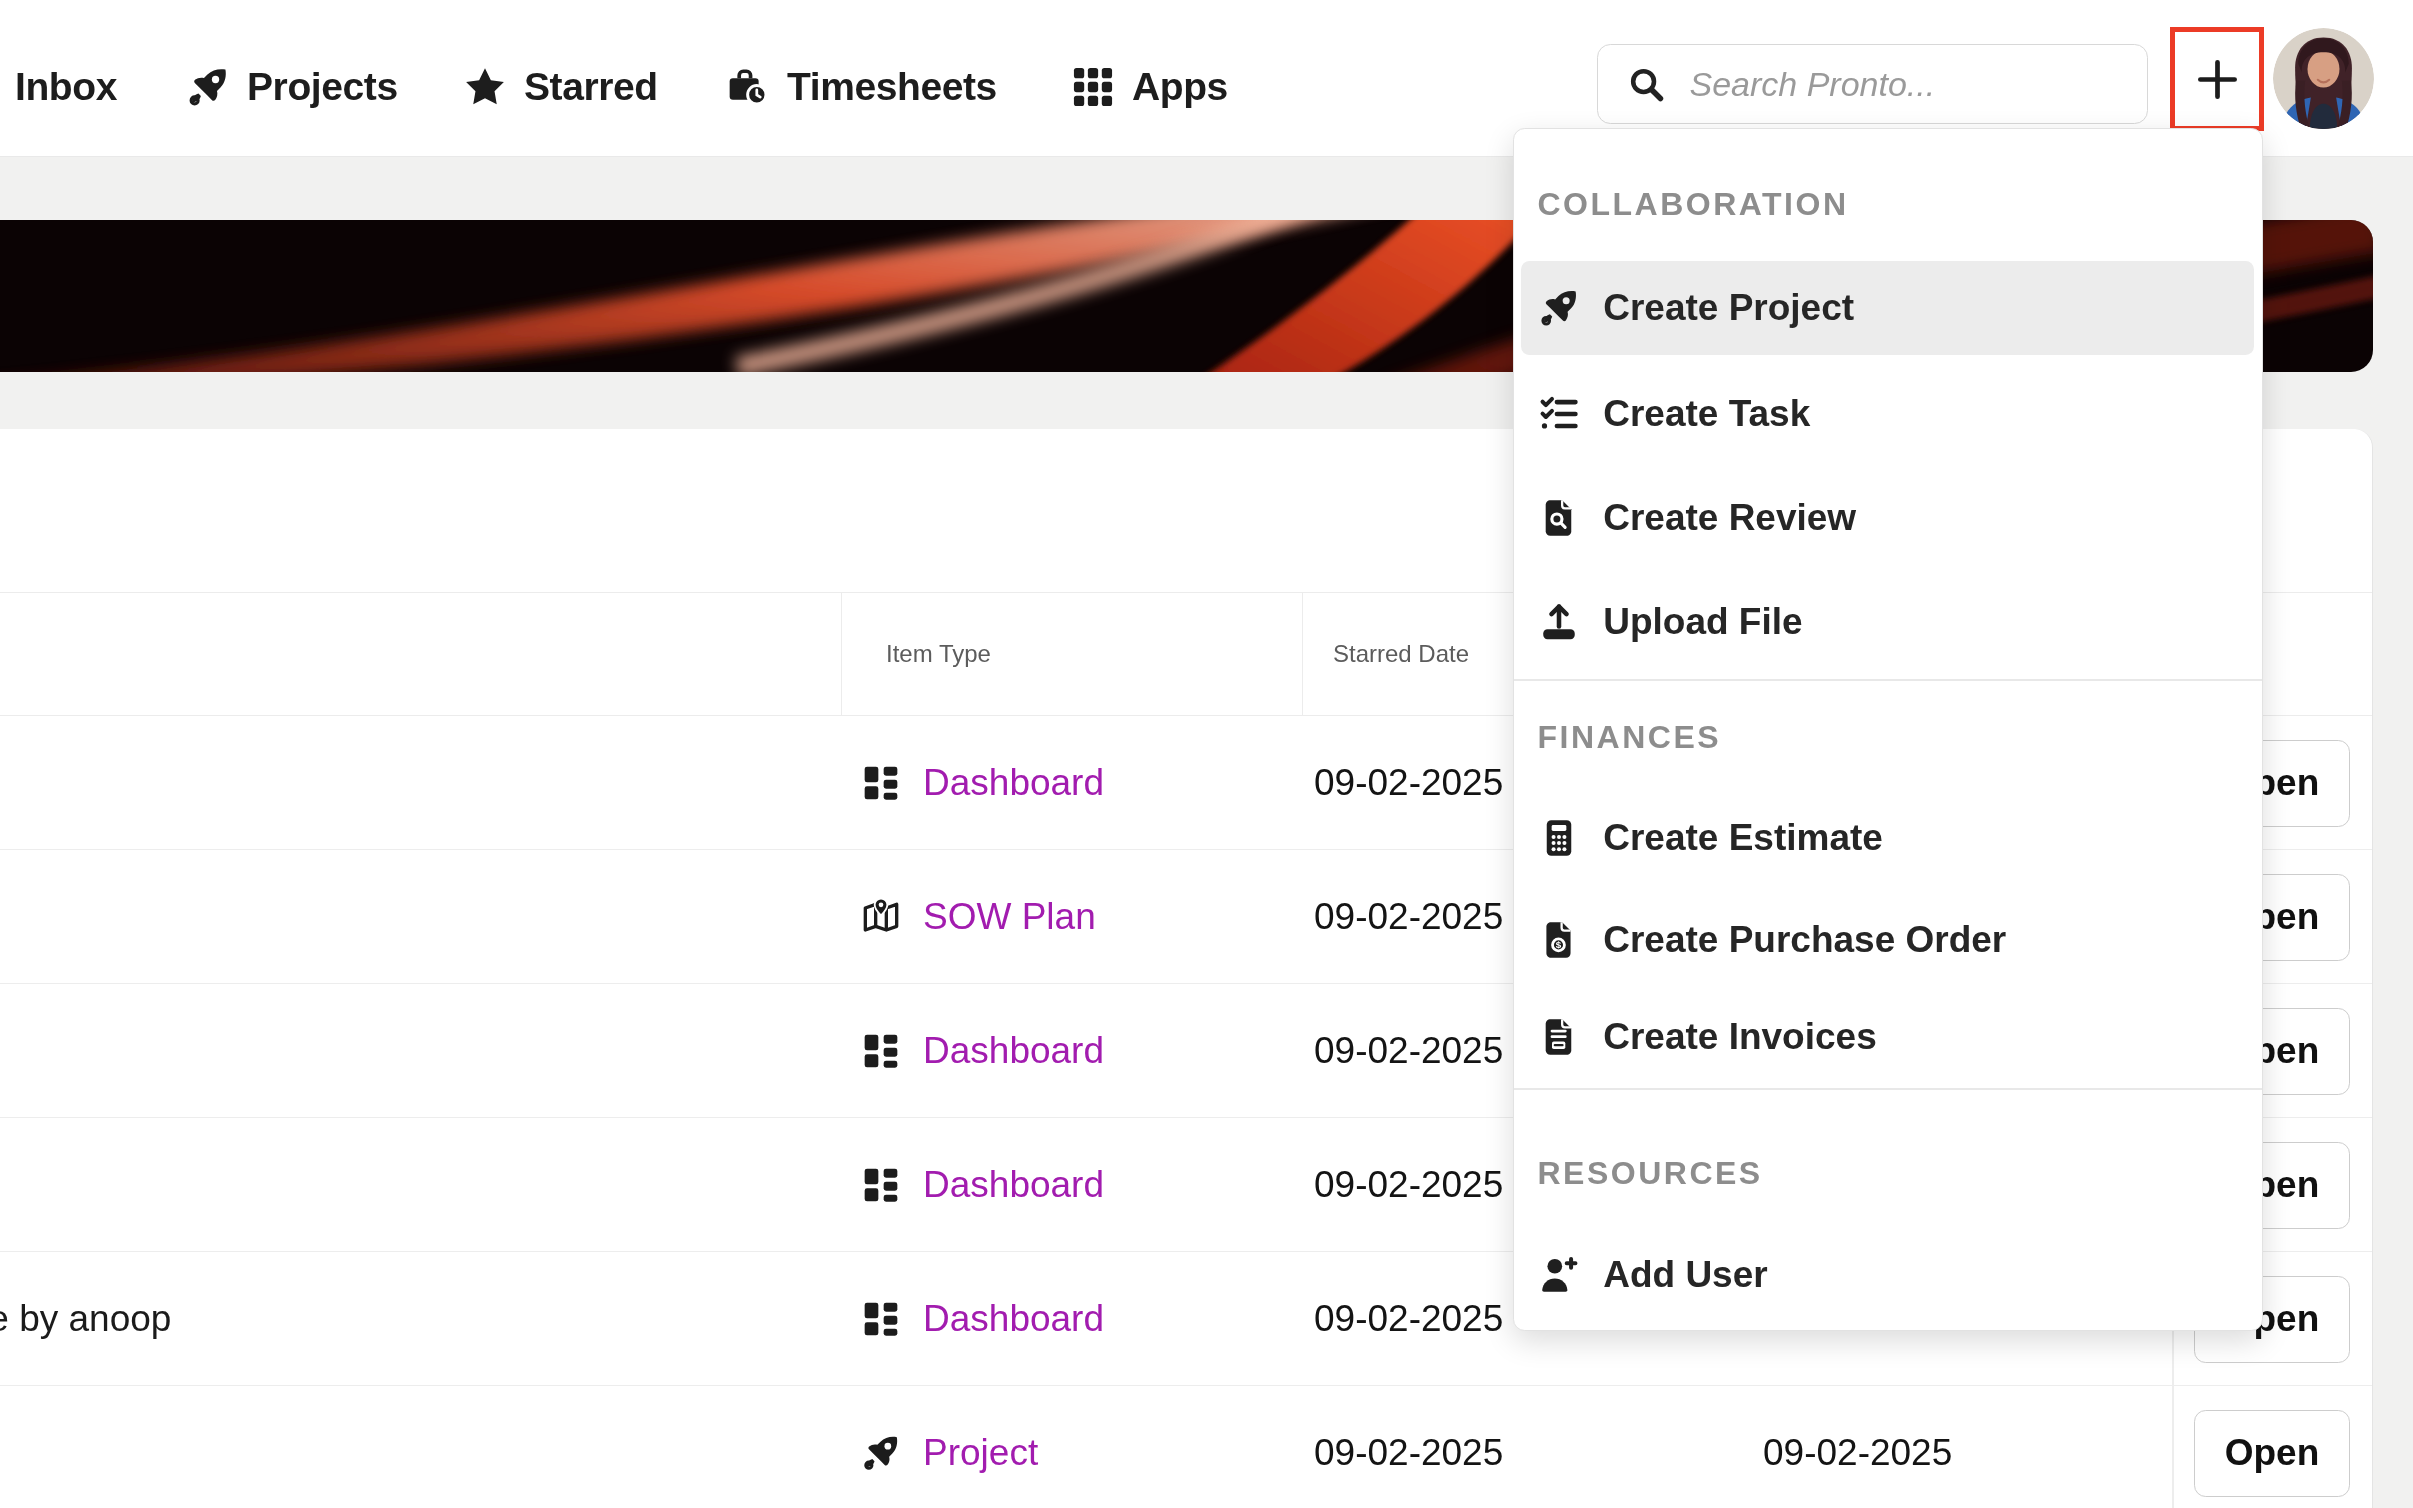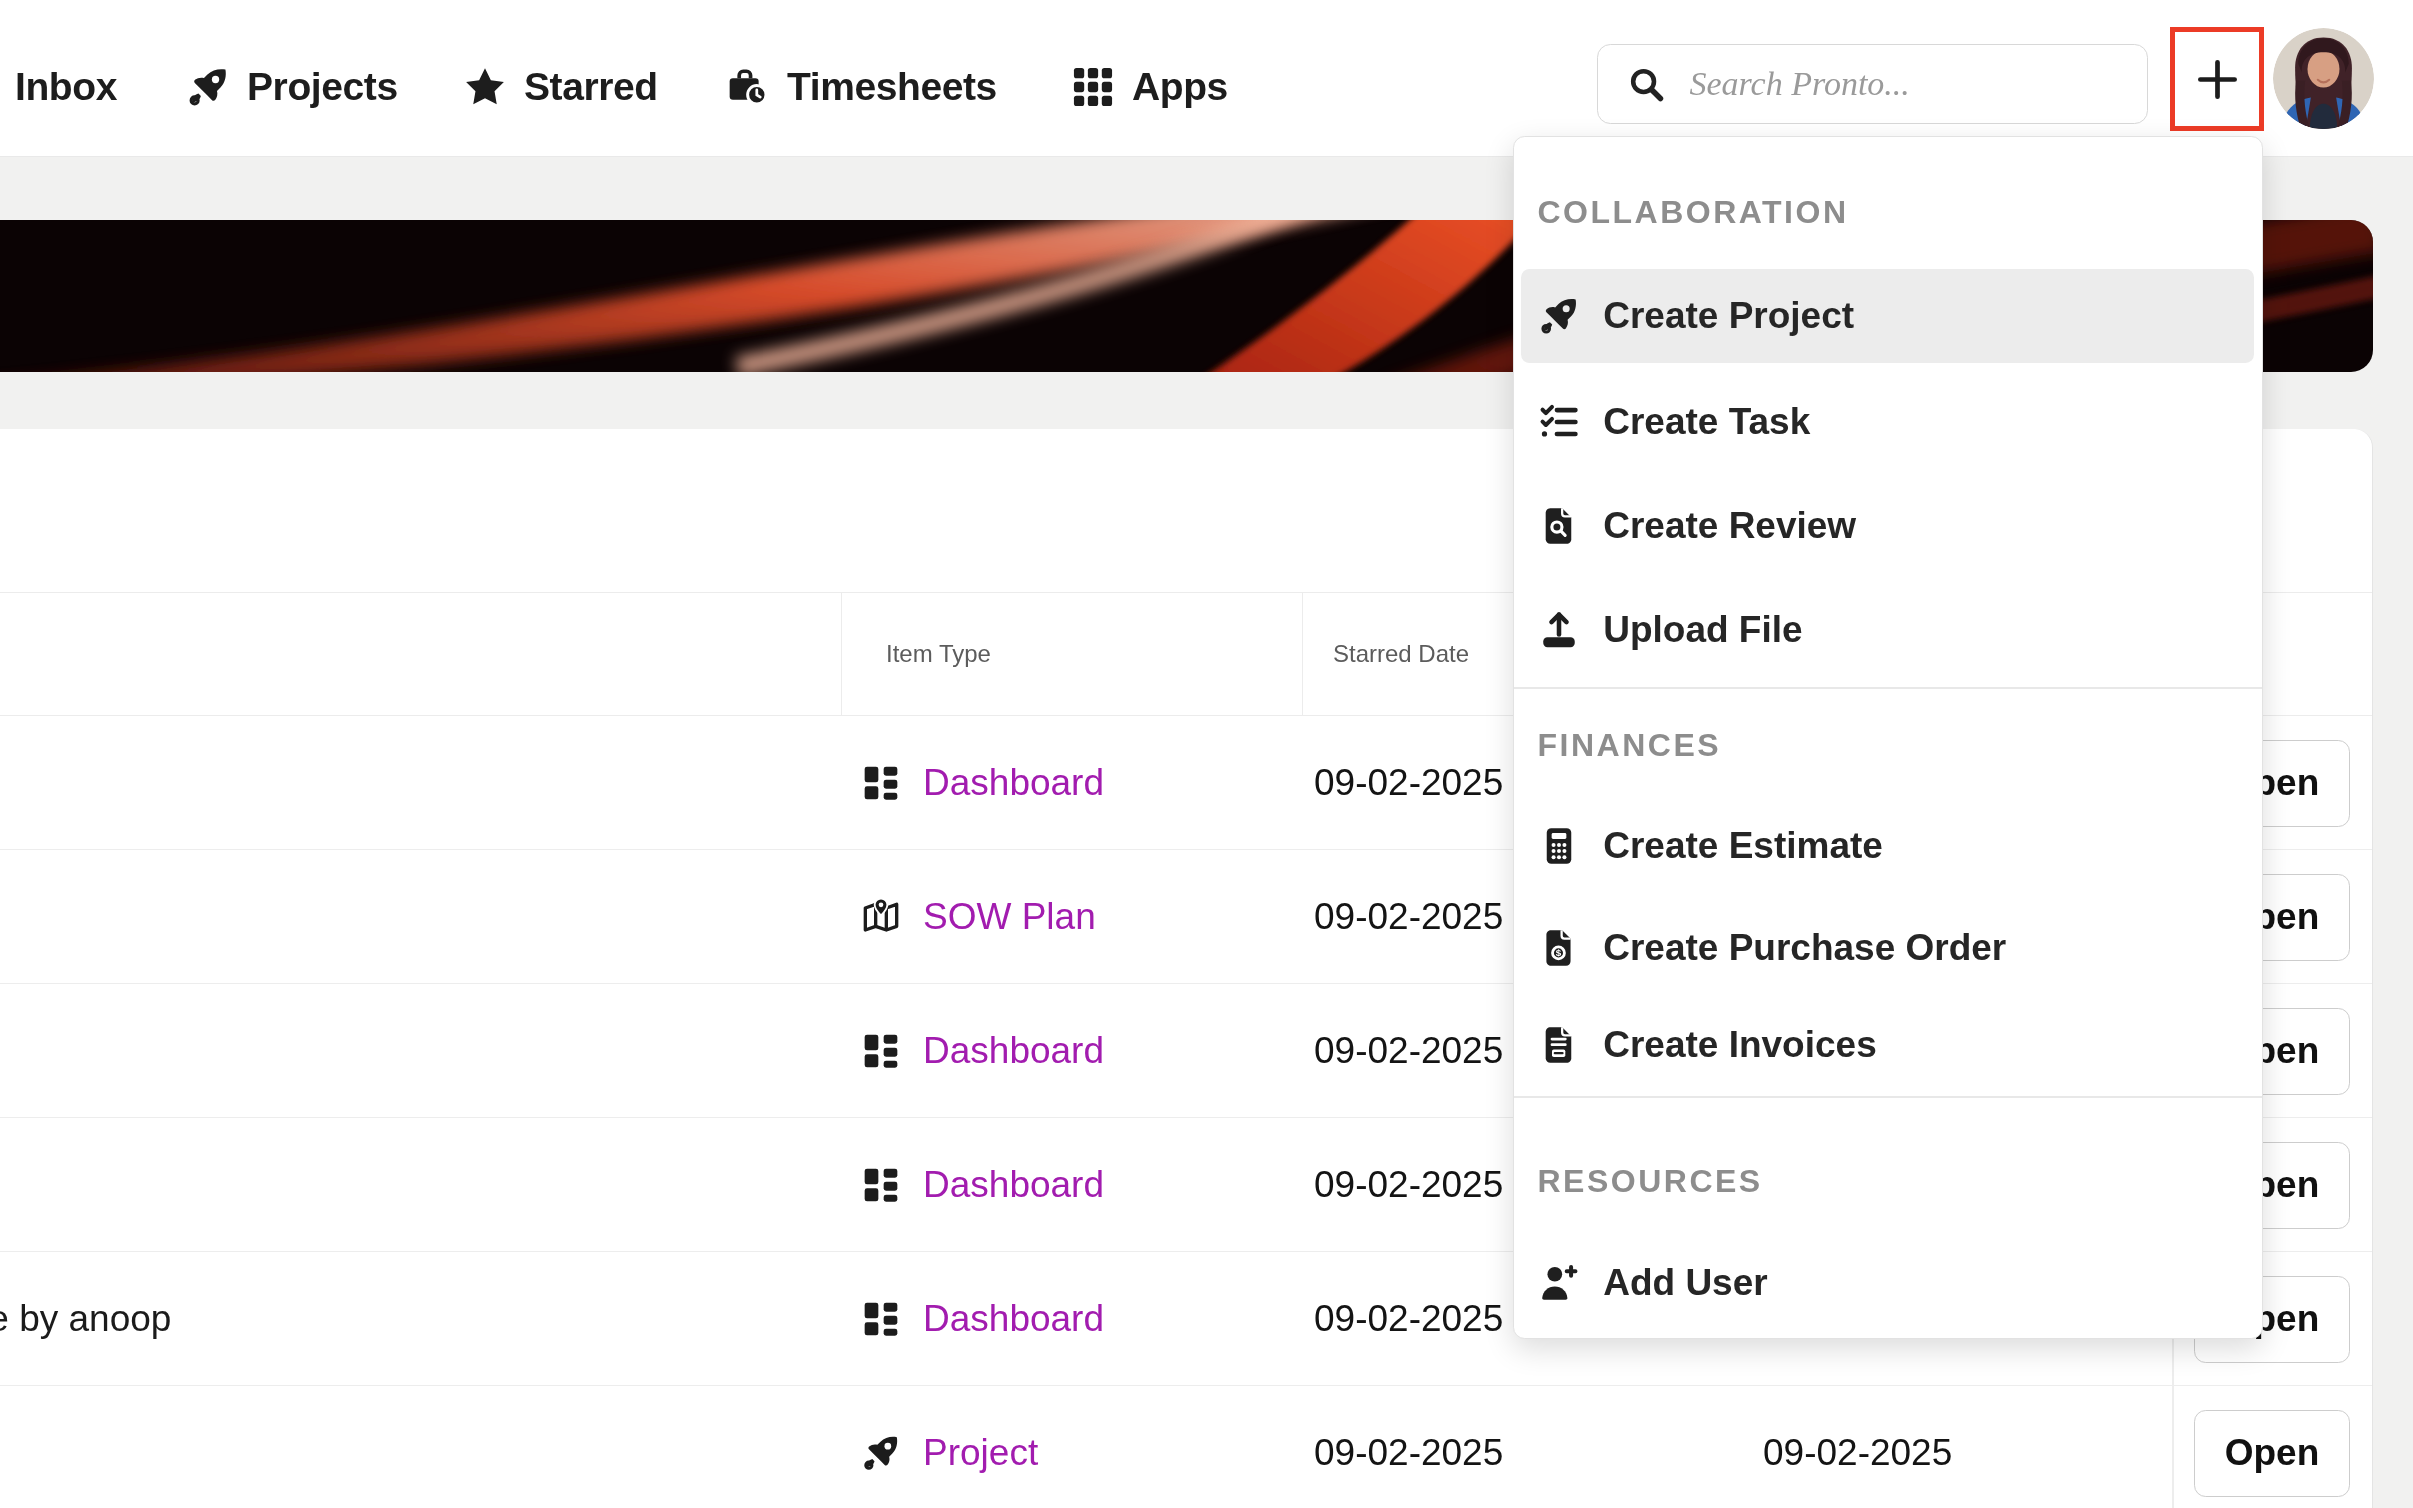--- a/index.html
+++ b/index.html
@@ -12,21 +12,21 @@
   svg{display:block}
   
   .topbar{position:absolute;left:0;top:0;width:2413px;height:156px;background:#ffffff;border-bottom:1.7px solid #e9e9e9;z-index:20;}
   .nav-item{position:absolute;top:47px;height:79px;display:flex;align-items:center;gap:17px;
     font-size:39px;font-weight:700;color:#1d1d1d;letter-spacing:-0.4px;cursor:pointer;white-space:nowrap;}
   .nav-ico{width:44px;height:44px;color:#1d1d1d;flex:0 0 auto;}
   .searchbox{position:absolute;left:1597px;top:44px;width:551px;height:80px;background:#fff;
     border:1.7px solid #d8d8d8;border-radius:13.4px;display:flex;align-items:center;box-sizing:border-box;padding:0 8.4px 0 28.5px;}
   .searchbox .s-ico{width:39px;height:39px;color:#222;flex:0 0 auto;margin-right:22px;}
   .searchbox input{border:none;outline:none;flex:1;font-size:34px;color:#3b82f6;background:transparent;
-    font-family:Liberation Serif, serif;}
+    font-family:Liberation Sans, sans-serif;}
   .searchbox input::placeholder{color:#9a9a9a;font-style:italic;}
   .add-btn{position:absolute;left:2170px;top:27px;width:94px;height:104px;background:#fff;
     border:5.9px solid #ec3b26;box-sizing:border-box;display:flex;align-items:center;justify-content:center;cursor:pointer;}
   .add-btn svg{width:49px;height:49px;color:#1c1c1c;}
   .avatar{position:absolute;left:2273px;top:28px;width:101px;height:101px;border-radius:50%;overflow:hidden;cursor:pointer;}
   
   .banner{position:absolute;left:0;top:220px;width:2373px;height:152px;border-radius:0 22px 22px 0;overflow:hidden;z-index:2;}
   
   .card{position:absolute;left:0;top:429px;width:2373px;height:1079px;background:#ffffff;
     border-radius:0 18.4px 0 0;border-right:1.7px solid #e4e4e4;box-sizing:border-box;overflow:hidden;z-index:3;}
@@ -35,21 +35,21 @@
   .trow{position:absolute;left:0;width:2373px;height:134px;border-bottom:1.7px solid #ededed;box-sizing:border-box;}
   .trow .cell-name{position:absolute;left:-11.7px;top:0;height:100%;display:flex;align-items:center;font-size:37px;color:#1b1b1b;white-space:nowrap;}
   .trow .cell-type{position:absolute;left:861px;top:0;height:100%;display:flex;align-items:center;gap:22px;font-size:37px;color:#a21caf;}
   .trow .t-ico{width:40px;height:40px;color:#1c1c1c;flex:0 0 auto;}
   .trow .cell-date1{position:absolute;left:1314px;top:0;height:100%;display:flex;align-items:center;font-size:37px;color:#141414;}
   .trow .cell-date2{position:absolute;left:1763px;top:0;height:100%;display:flex;align-items:center;font-size:37px;color:#141414;}
   .open-btn{position:absolute;left:2194px;top:23.5px;width:156px;height:87px;background:#fff;border:1.7px solid #cdcdcd;
     border-radius:11.7px;display:flex;align-items:center;justify-content:center;font-size:37px;font-weight:700;color:#111;cursor:pointer;box-sizing:border-box;}
   .vline{position:absolute;left:2172px;top:287px;bottom:0;width:1.7px;background:#ededed;}
   
-  .menu{position:absolute;left:1513px;top:136px;width:750px;height:1203px;background:#ffffff;
+  .menu{position:absolute;left:1513px;top:128px;width:750px;height:1203px;background:#ffffff;
     border:1.7px solid #e2e2e2;border-radius:11.7px;box-shadow:0 10px 30px rgba(0,0,0,0.14);box-sizing:border-box;z-index:30;}
   .m-sec{position:absolute;left:23.5px;height:37px;display:flex;align-items:center;
     font-size:32px;font-weight:700;letter-spacing:2.5px;color:#8d8d8d;}
   .m-item{position:absolute;left:6.7px;right:8.4px;height:94px;display:flex;align-items:center;
     padding-left:17px;border-radius:8.4px;cursor:pointer;box-sizing:border-box;}
   .m-item.hl{background:#ececec;padding-left:17px;}
   .m-ico{width:42px;height:42px;color:#1f1f1f;flex:0 0 auto;margin-right:23.5px;}
   .m-lbl{font-size:37px;font-weight:700;color:#262626;white-space:nowrap;}
   .m-div{position:absolute;left:0;right:0;height:1.7px;background:#e8e8e8;}
 </style>

